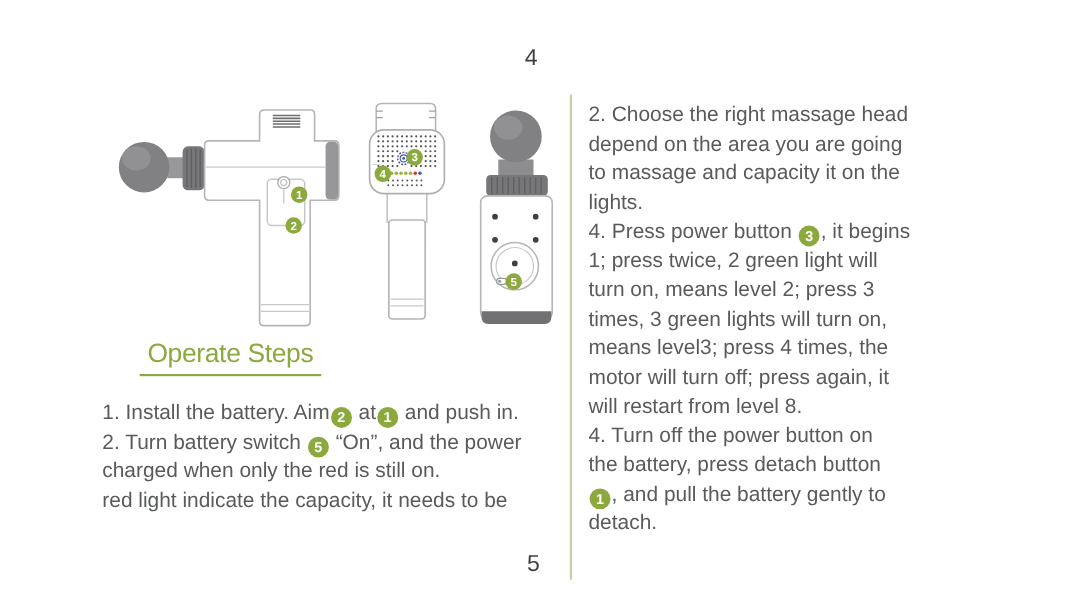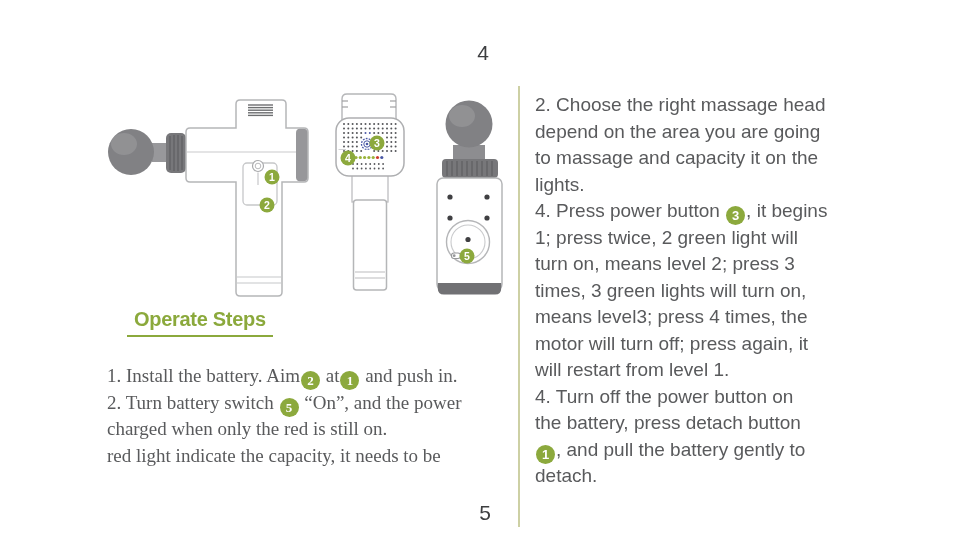--- a/index.html
+++ b/index.html
@@ -22,28 +22,28 @@
     font-size:21px;color:var(--page_number_text);
   }
   .page-num.top{left:461px;top:41px;}
   .page-num.bottom{left:463px;top:501px;}
   .divider{
     position:absolute;left:518px;top:86px;width:2px;height:441px;
     background:var(--divider_khaki);
   }
   .heading{
     position:absolute;left:127px;top:308px;
-    font-size:20px;font-weight:700;letter-spacing:-0.3px;
+    font-size:24px;font-weight:400;letter-spacing:-0.3px;
     color:var(--accent_green);
     padding:0 7px 4px 7px;border-bottom:2px solid var(--accent_green);
     white-space:nowrap;
   }
   .textcol{position:absolute;font-size:19px;color:var(--body_text);}
   .textcol .text-line{height:26.5px;line-height:26.5px;white-space:nowrap;}
-  .left-text{left:107px;top:363px;width:412px;font-family:Liberation Serif, serif;}
+  .left-text{left:93px;top:363px;width:412px;}
   .right-text{left:535px;top:92px;width:352px;}
   .num-marker{
     display:inline-block;width:19px;height:19px;border-radius:50%;
     background:var(--marker_green);color:#ffffff;
     font-size:13px;font-weight:700;text-align:center;line-height:19px;
     vertical-align:-3px;margin:0 1px;
   }
   .diagram{position:absolute;left:90px;top:88px;}
   .diagram text{font-family:"Liberation Sans",sans-serif;}
 </style>
@@ -273,21 +273,21 @@
       <div class="text-line">2. Choose the right massage head</div>
       <div class="text-line">depend on the area you are going</div>
       <div class="text-line">to massage and capacity it on the</div>
       <div class="text-line">lights.</div>
       <div class="text-line">4. Press power button <span class="num-marker">3</span>, it begins</div>
       <div class="text-line">1; press twice, 2 green light will</div>
       <div class="text-line">turn on, means level 2; press 3</div>
       <div class="text-line">times, 3 green lights will turn on,</div>
       <div class="text-line">means level3; press 4 times, the</div>
       <div class="text-line">motor will turn off; press again, it</div>
-      <div class="text-line">will restart from level 1.</div>
+      <div class="text-line">will restart from level 8.</div>
       <div class="text-line">4. Turn off the power button on</div>
       <div class="text-line">the battery, press detach button</div>
       <div class="text-line"><span class="num-marker">1</span>, and pull the battery gently to</div>
       <div class="text-line">detach.</div>
     </div>
 
   <div class="page-num bottom">5</div>
 
 </div>
 

